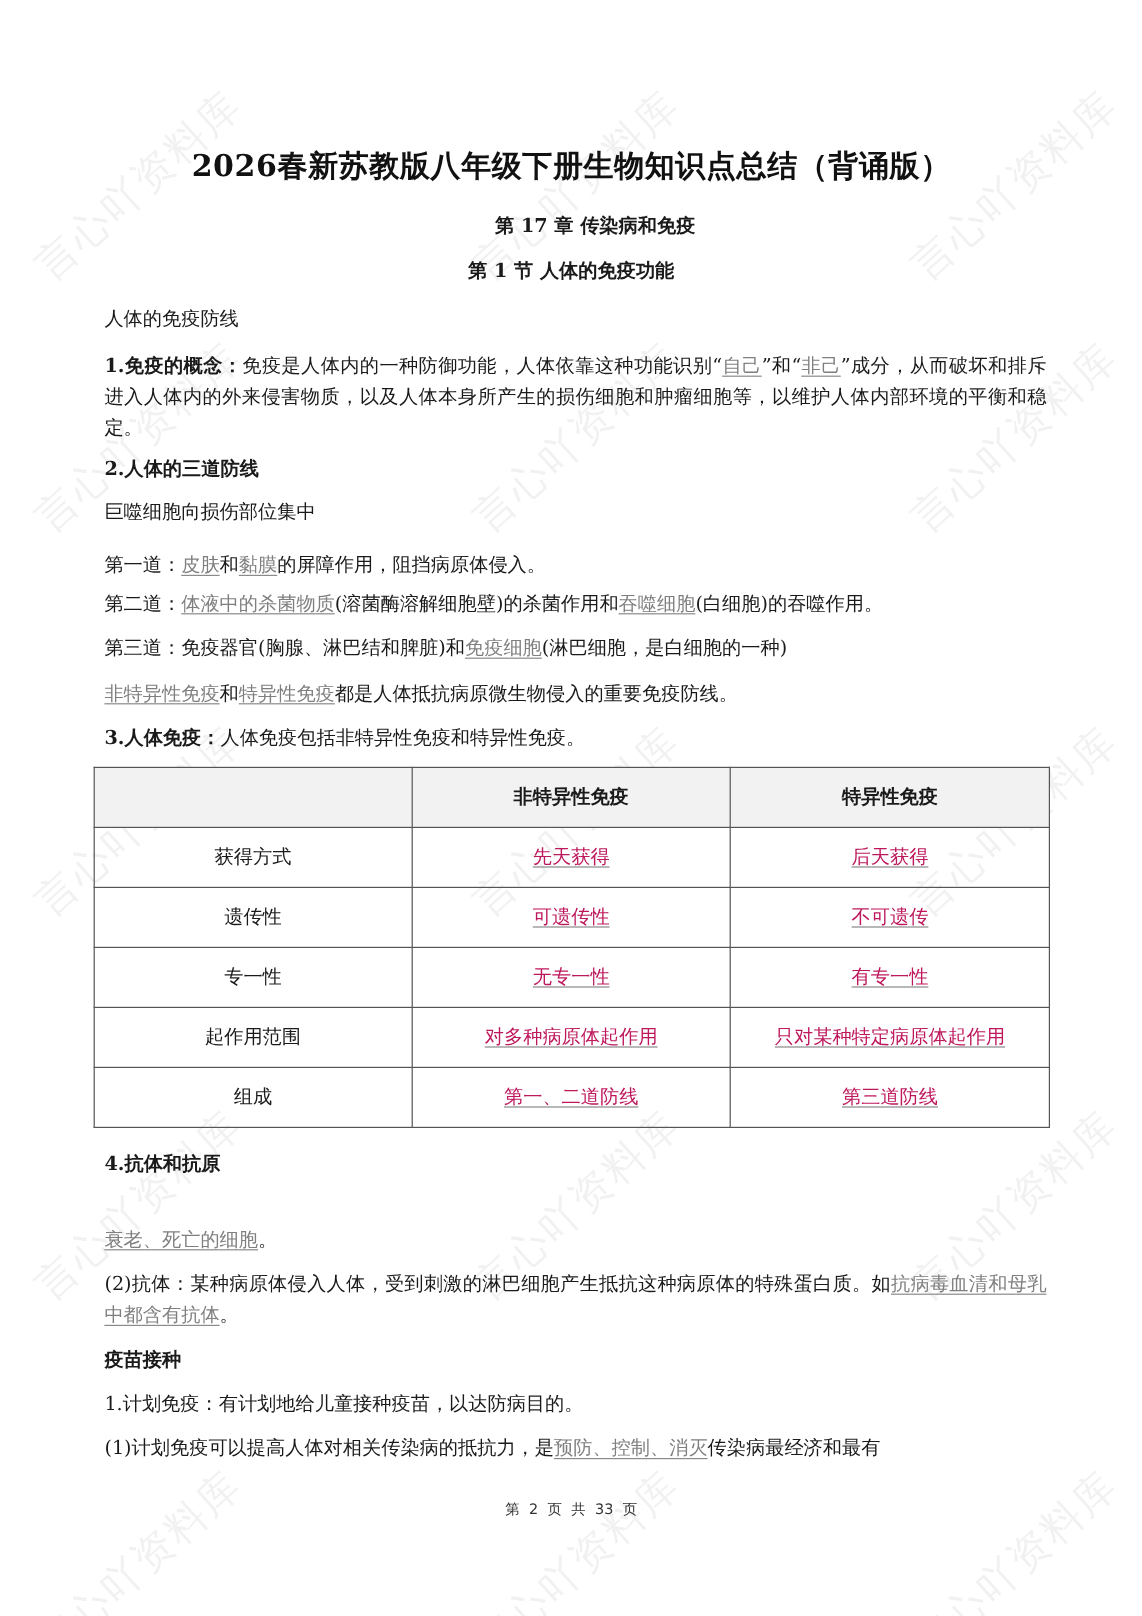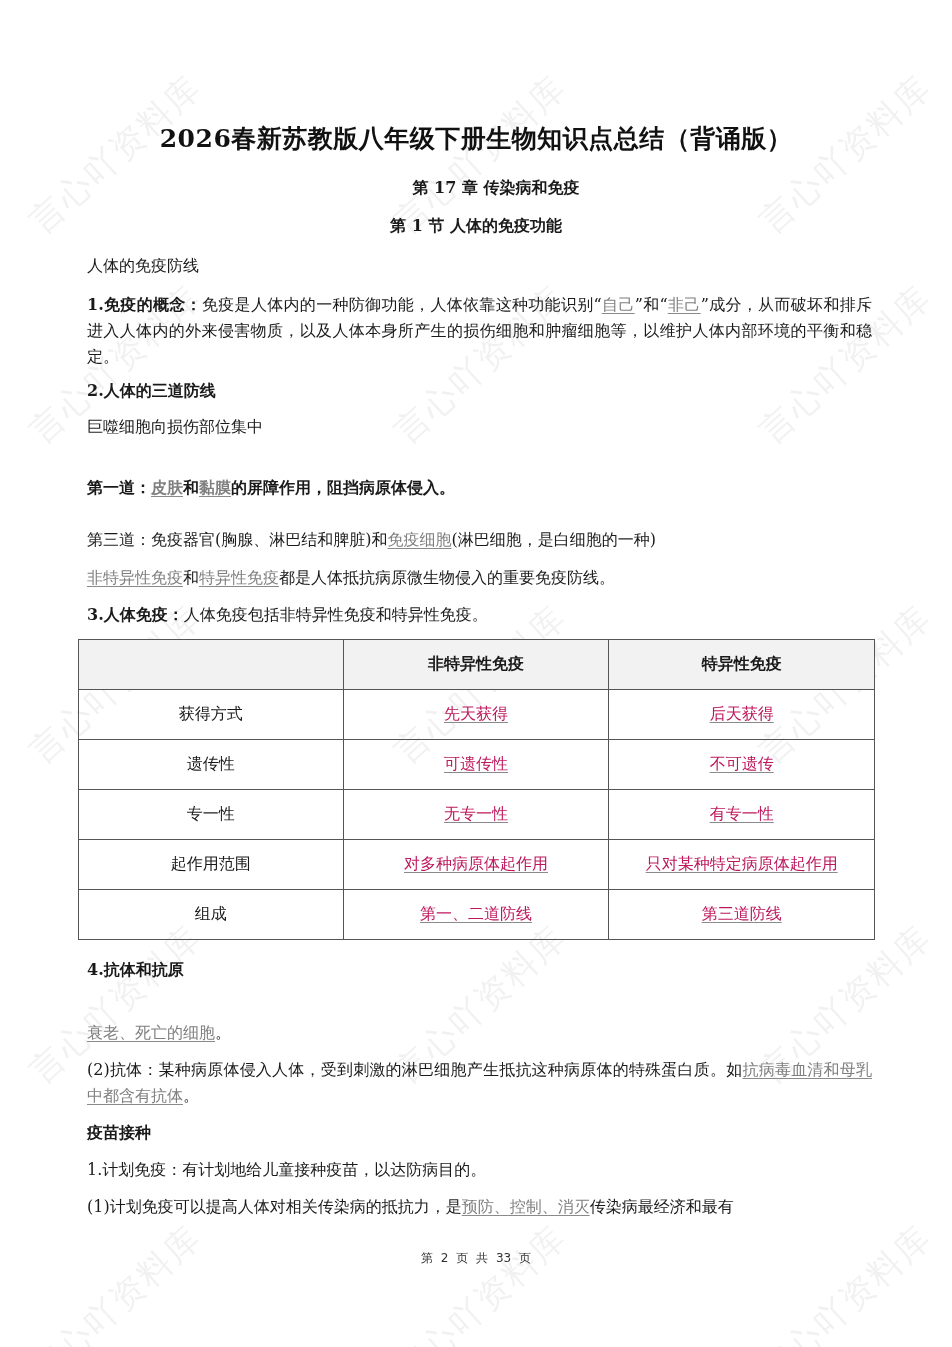--- a/index.html
+++ b/index.html
@@ -156,24 +156,27 @@
   </div>
 
   <div class="para" style="top:292px;">
     <span class="bold">1.免疫的概念：</span><span>免疫是人体内的一种防御功能，人体依靠这种功能识别“</span><span class="u">自己</span><span>”和“</span><span class="u">非己</span><span>”成分，从而破坏和排斥进入人体内的外来侵害物质，以及人体本身所产生的损伤细胞和肿瘤细胞等，以维护人体内部环境的平衡和稳定。</span>
   </div>
 
   <div class="line bold" style="top:378px;">2.人体的三道防线</div>
 
   <div class="line" style="top:415px;font-family:Liberation Mono, monospace;">巨噬细胞向损伤部位集中</div>
 
-  <div class="line" style="top:475px;font-weight:bold;">
+  <div class="line" style="top:458px;">
     <span>第一道：</span><span class="u">皮肤</span><span>和</span><span class="u">黏膜</span><span>的屏障作用，阻挡病原体侵入。</span>
   </div>
 
+  <div class="line" style="top:490px;">
+    <span>第二道：</span><span class="u">体液中的杀菌物质</span><span>(溶菌酶溶解细胞壁)的杀菌作用和</span><span class="u">吞噬细胞</span><span>(白细胞)的吞噬作用。</span>
+  </div>
 
   <div class="line" style="top:565px;">
     <span class="u">非特异性免疫</span><span>和</span><span class="u">特异性免疫</span><span>都是人体抵抗病原微生物侵入的重要免疫防线。</span>
   </div>
 
   <div class="line" style="top:527px;">
     <span>第三道：</span><span>免疫器官(胸腺、淋巴结和脾脏)和</span><span class="u">免疫细胞</span><span>(淋巴细胞，是白细胞的一种)</span>
   </div>
 
   <div class="line" style="top:602px;">

